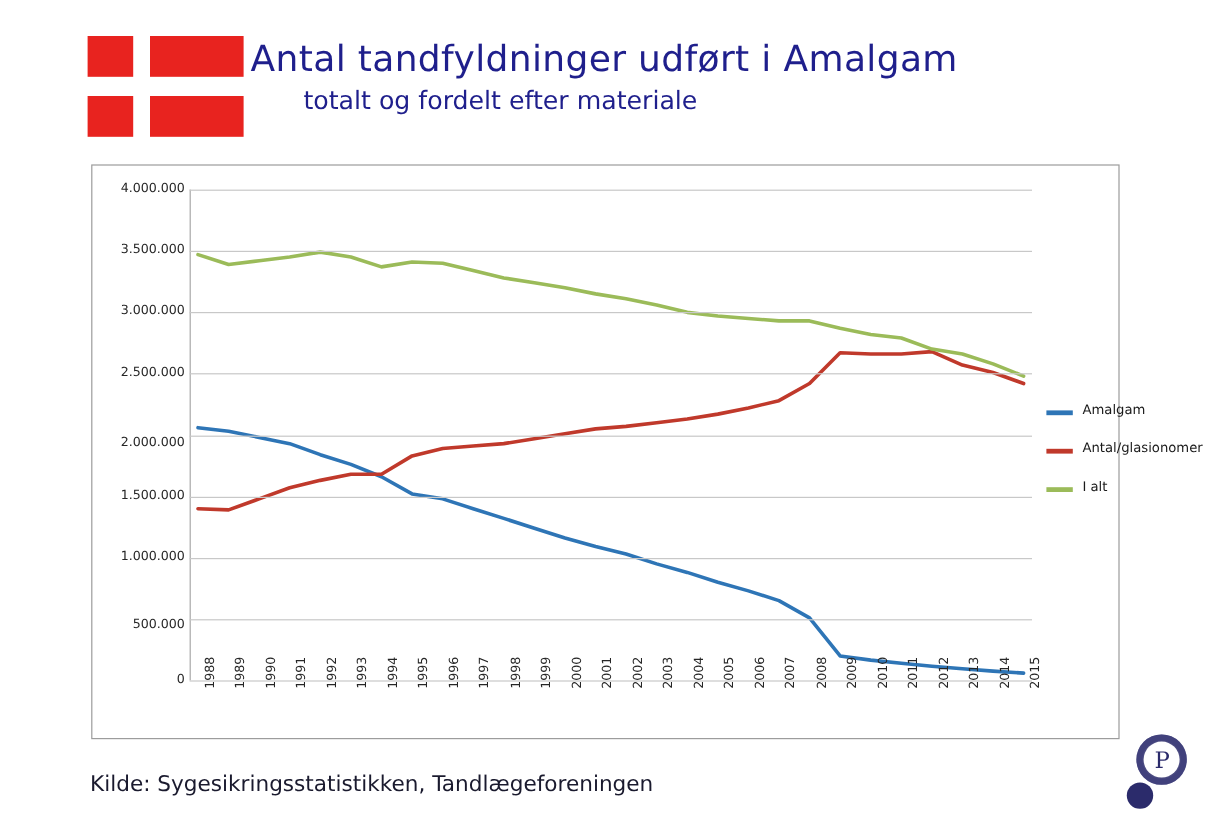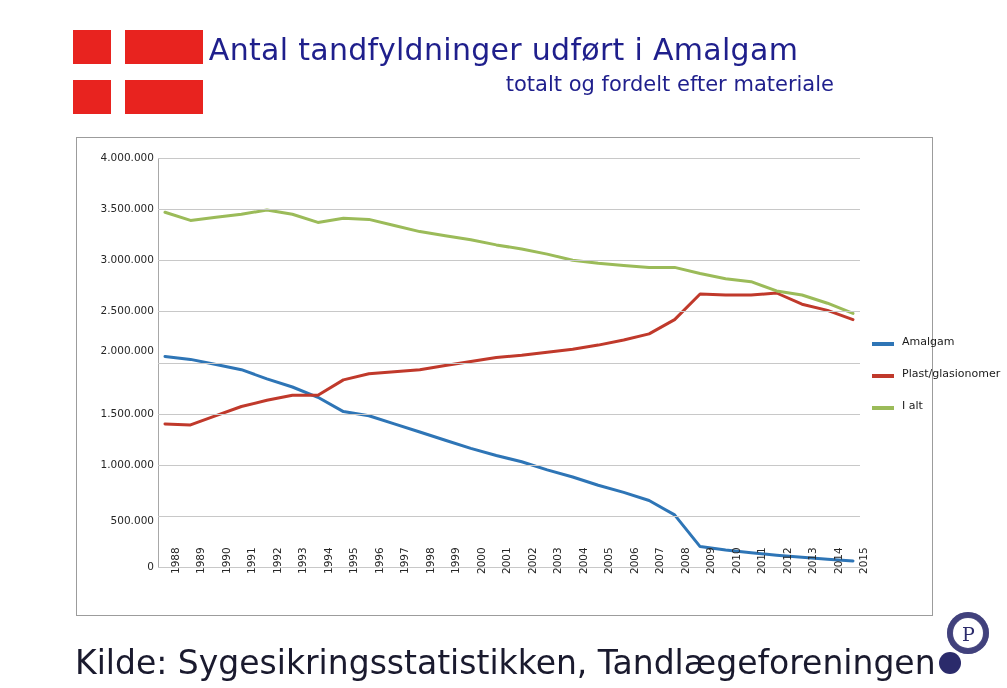--- a/index.html
+++ b/index.html
@@ -42,21 +42,21 @@
     font-size: 30px;
     color: #1f1f8c;
     font-family: "DejaVu Sans", sans-serif;
     letter-spacing: 0.3px;
   }
   #title-sub {
     position: absolute;
     left: 0;
     top: 72px;
     width: 834px;
-    text-align: right;
+    text-align: center;
     font-size: 21px;
     color: #1f1f8c;
     font-family: "DejaVu Sans", sans-serif;
   }
 
   
   #chart-frame {
     position: absolute;
     left: 76px;
     top: 137px;
@@ -137,21 +137,21 @@
     color: #1a1a1a;
     font-family: "DejaVu Sans", sans-serif;
     white-space: nowrap;
   }
 
   
   #source {
     position: absolute;
     left: 75px;
     top: 643px;
-    font-size: 33px;
+    font-size: 18px;
     color: #1a1a2e;
     font-family: "DejaVu Sans", sans-serif;
   }
 
   
   #logo {
     position: absolute;
     left: 939px;
     top: 612px;
     width: 56px;
@@ -229,21 +229,21 @@
       </svg>
   <div class="gridline" style="top: 0px;"></div>
       <div class="ytick-label" style="top: -7px;">4.000.000</div>
       <div class="gridline" style="top: 51.125px;"></div>
       <div class="ytick-label" style="top: 44.125px;">3.500.000</div>
       <div class="gridline" style="top: 102.25px;"></div>
       <div class="ytick-label" style="top: 95.25px;">3.000.000</div>
       <div class="gridline" style="top: 153.375px;"></div>
       <div class="ytick-label" style="top: 146.375px;">2.500.000</div>
       <div class="gridline" style="top: 204.5px;"></div>
-      <div class="ytick-label" style="top: 186px;">2.000.000</div>
+      <div class="ytick-label" style="top: 205px;">2.000.000</div>
       <div class="gridline" style="top: 255.625px;"></div>
       <div class="ytick-label" style="top: 248.625px;">1.500.000</div>
       <div class="gridline" style="top: 306.75px;"></div>
       <div class="ytick-label" style="top: 299.75px;">1.000.000</div>
       <div class="gridline" style="top: 357.875px;"></div>
       <div class="ytick-label" style="top: 356px;">500.000</div>
       <div class="gridline" style="top: 409px;"></div>
       <div class="ytick-label" style="top: 402px;">0</div>
       <div class="xtick-label" style="left: 11px; top: 416px;">1988</div>
       <div class="xtick-label" style="left: 36.4815px; top: 416px;">1989</div>
@@ -275,21 +275,21 @@
       <div class="xtick-label" style="left: 699px; top: 416px;">2015</div>
     </div>
 
   <div id="legend">
       <div class="legend-row">
         <div class="legend-swatch" style="background: rgb(46, 117, 182);"></div>
         <div class="legend-text">Amalgam</div>
       </div>
       <div class="legend-row">
         <div class="legend-swatch" style="background: rgb(192, 57, 43);"></div>
-        <div class="legend-text">Plast/glasionomer</div>
+        <div class="legend-text">Antal/glasionomer</div>
       </div>
       <div class="legend-row">
         <div class="legend-swatch" style="background: rgb(155, 187, 89);"></div>
         <div class="legend-text">I alt</div>
       </div>
     </div>
 </div>
 
 <div id="source">Kilde: Sygesikringsstatistikken, Tandlægeforeningen</div>
 

